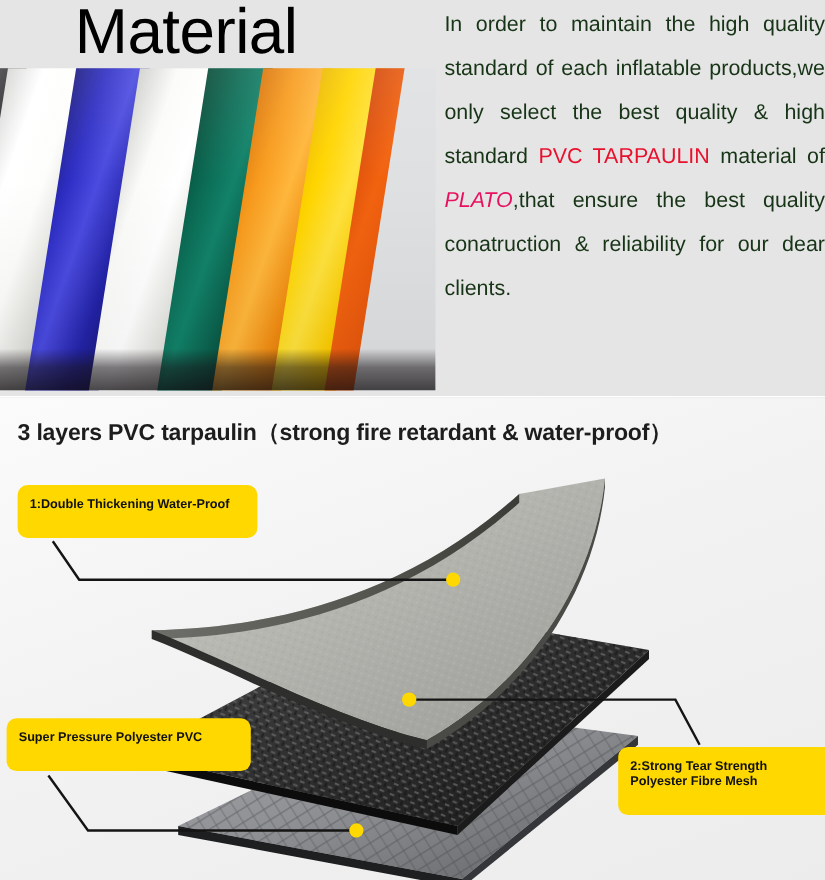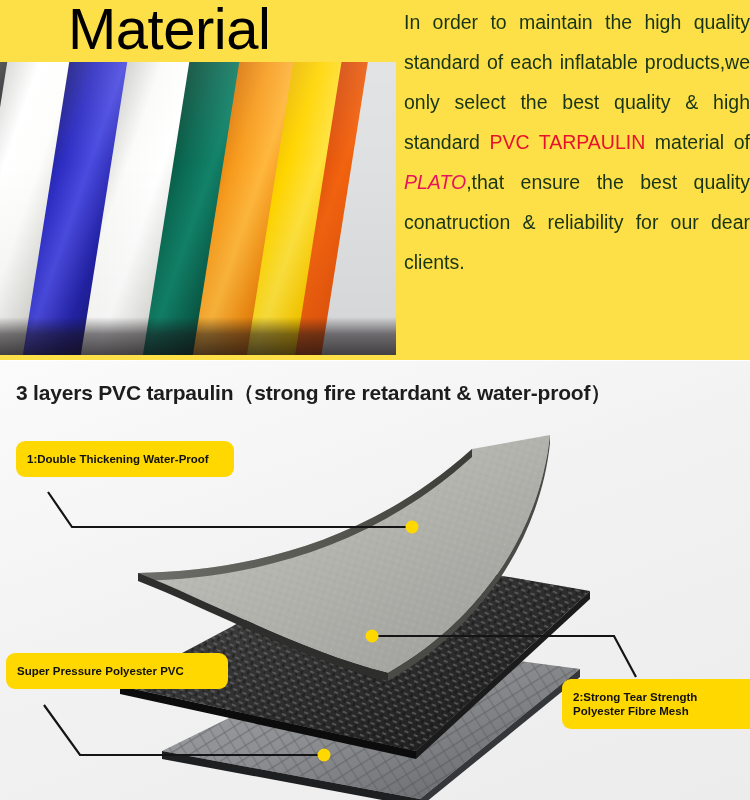--- a/index.html
+++ b/index.html
@@ -14,21 +14,21 @@
     overflow: hidden;
     font-family: "Liberation Sans", sans-serif;
   }
 
   
   #top-section {
     position: absolute;
     left: 0; top: 0;
     width: 750px;
     height: 360px;
-    background: #fde047;
+    background: #e5e5e5;
   }
 
   #material-title {
     position: absolute;
     left: 68px;
     top: -4px;
     font-size: 58px;
     line-height: 66px;
     font-weight: 400;
     color: #000000;
@@ -123,21 +123,21 @@
 
   
   .callout {
     position: absolute;
     background: #ffd800;
     border-radius: 9px;
     color: #111111;
     font-size: 11.5px;
     font-weight: bold;
     line-height: 14px;
-    padding: 11px 10px 11px 11px;
+    padding: 11px 10px 23px 11px;
     font-family: "Liberation Sans", sans-serif;
     z-index: 30;
     box-sizing: border-box;
   }
   #callout-1 { left: 16px;  top: 80px;  width: 218px; }
   #callout-3 { left: 6px;   top: 292px; width: 222px; }
   #callout-2 { left: 534px; top: 318px; width: 200px; margin-left: 28px; }
 
   .leader-svg {
     position: absolute;

